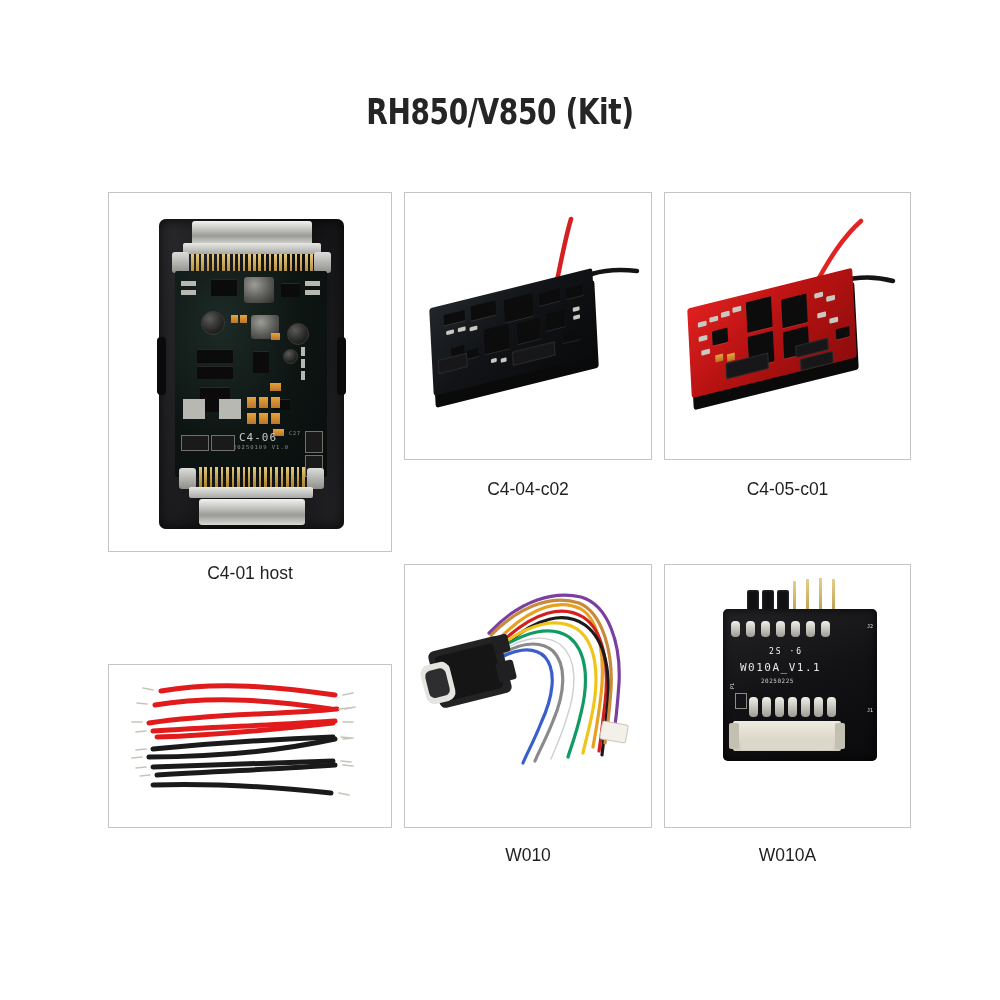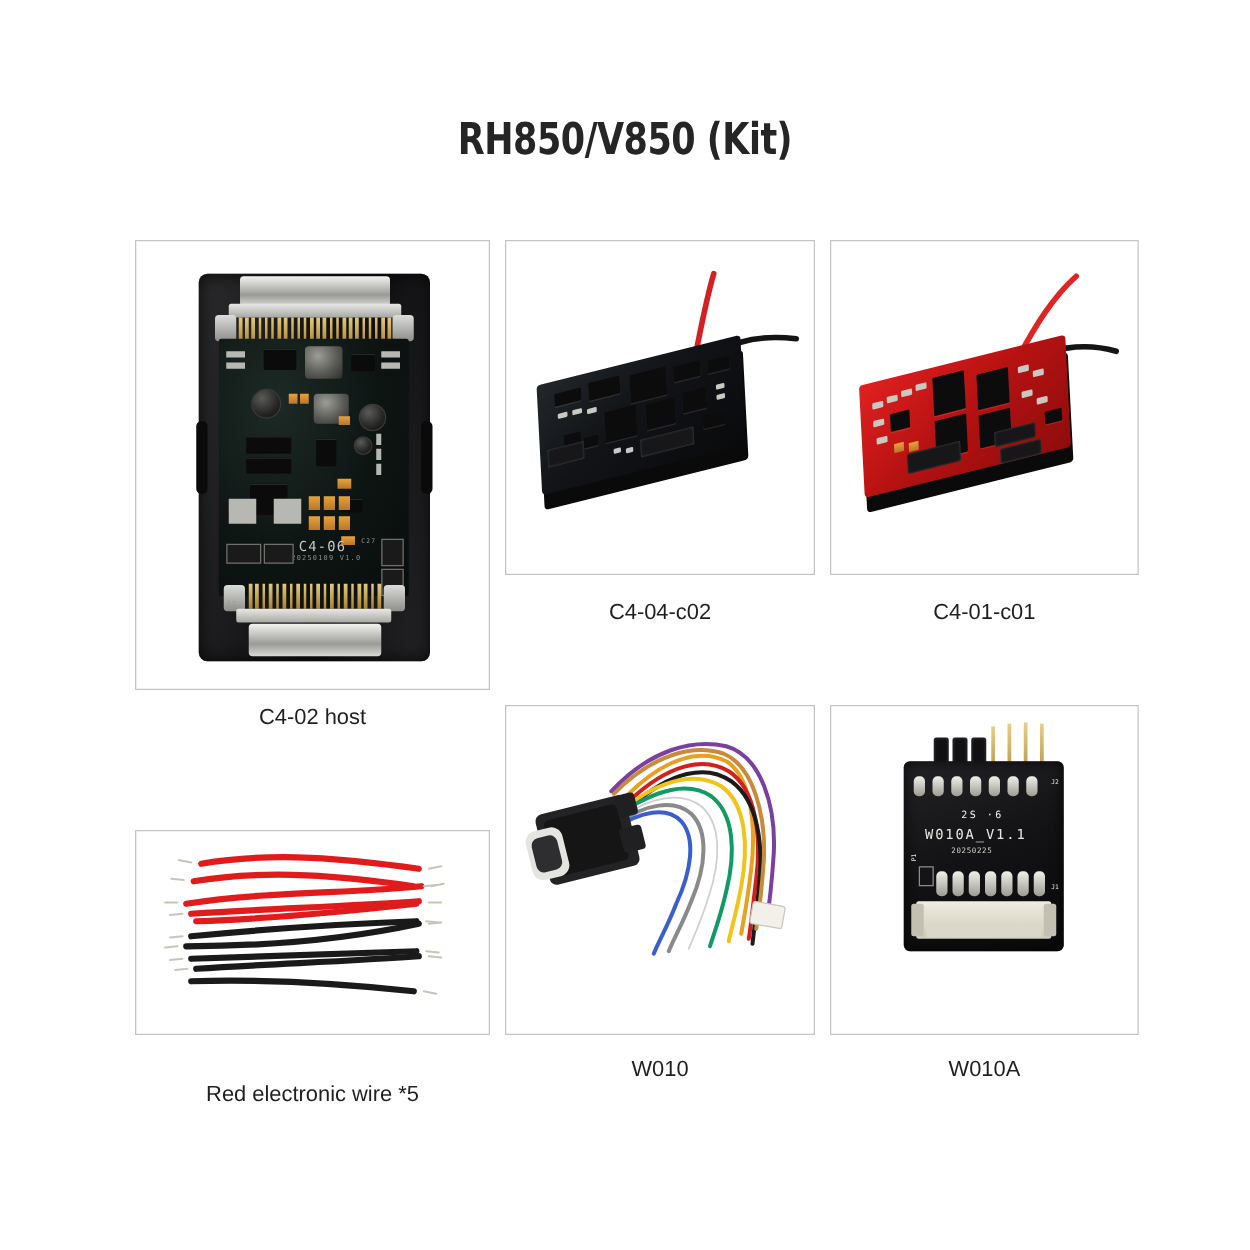--- a/index.html
+++ b/index.html
@@ -153,20 +153,21 @@
 
   
   .wirepanel-svg { position:absolute; left:0; top:0; }
 
   
   .wa-board {
     position:absolute; left:58px; top:44px; width:128px; height:152px;
     background: linear-gradient(160deg,#232326 0%,#121214 50%,#0a0a0c 100%);
     border-radius:5px;
     box-shadow: inset 0 0 10px rgba(0,0,0,.8);
+    padding-left: 26px;
   }
   .wa-hdr-blk {
     position:absolute; background:#111113; border-radius:2px;
     box-shadow: inset 0 0 3px rgba(255,255,255,.2);
   }
   .wa-pin {
     position:absolute; width:3px;
     background:linear-gradient(180deg,#e7cf8c,#b08f3c);
   }
   .wa-pad {
@@ -295,21 +296,21 @@
           <span></span>
       </div>
       <div class="screwpost sp-bl"></div>
       <div class="screwpost sp-br"></div>
       <div class="dsub-shell shell-bot"></div>
       <div class="dsub dsub-bot"></div>
       <div class="silk" style="left:22px; top:262px; font-size:5.5px; color:#9a9a96;">J2</div>
     </div>
   </div>
 </div>
-<div class="caption" id="cap-host">C4-02 host</div>
+<div class="caption" id="cap-host">C4-01 host</div>
 
 <div class="panel" id="panel-c02">
   <div class="art">
     <svg width="248" height="268" viewBox="0 0 248 268">
       <path d="M150 98 C 156 68, 160 46, 166 26" stroke="#d42020" stroke-width="4.5" fill="none" stroke-linecap="round"></path>
       <path d="M152 100 C 176 82, 196 74, 232 78" stroke="#141414" stroke-width="4.5" fill="none" stroke-linecap="round"></path>
     </svg>
     <div class="ab-under" style="left:26px; top:108px; width:168px; height:86px;"></div>
     <div class="ab-base ab-c02" style="left:24px; top:96px; width:168px; height:86px;">
       <div class="comp" style="left:14px; top:10px; width:22px; height:10px;"></div>
@@ -362,21 +363,21 @@
       <div class="comp-lt" style="left:144px;top:44px; width:9px; height:5px;"></div>
       <div class="smd-gold" style="left:26px; top:52px; width:8px; height:7px;"></div>
       <div class="smd-gold" style="left:38px; top:54px; width:8px; height:7px;"></div>
       <div class="hdr" style="left:36px; top:62px; width:44px; height:16px;"></div>
       <div class="hdr" style="left:108px;top:62px; width:34px; height:12px;"></div>
       <div class="hdr" style="left:112px;top:76px; width:34px; height:12px;"></div>
       <div class="comp" style="left:150px;top:56px; width:14px; height:10px;"></div>
     </div>
   </div>
 </div>
-<div class="caption" id="cap-c01">C4-01-c01</div>
+<div class="caption" id="cap-c01">C4-05-c01</div>
 
 <div class="panel" id="panel-wires">
   <div class="art">
     <svg class="wirepanel-svg" width="284" height="164" viewBox="0 0 284 164">
       <g stroke-linecap="round" fill="none">
         <path d="M52 26 C 110 16, 170 22, 226 30" stroke="#e11b1b" stroke-width="5"></path>
         <path d="M46 40 C 106 30, 168 36, 222 44" stroke="#e11b1b" stroke-width="5"></path>
         <path d="M40 58 C 104 48, 170 50, 228 44" stroke="#e11b1b" stroke-width="5"></path>
         <path d="M44 66 C 108 62, 168 60, 226 56" stroke="#e11b1b" stroke-width="5"></path>
         <path d="M48 72 C 112 70, 170 64, 224 58" stroke="#e11b1b" stroke-width="5"></path>
@@ -402,21 +403,20 @@
             <path d="M234 74 l10 -1"></path>
           <path d="M232 96 l10 1"></path>
             <path d="M234 100 l10 1"></path>
           <path d="M230 128 l10 2"></path>
         </g>
       </g>
     </svg>
   </div>
 </div>
 <div class="caption" id="cap-wires">
-  <div>Red electronic wire *5</div>
 </div>
 
 <div class="panel" id="panel-w010">
   <div class="art">
     <svg width="248" height="264" viewBox="0 0 248 264">
       <g fill="none" stroke-width="3.2" stroke-linecap="round">
         <path d="M96 72 C 128 40, 156 34, 176 44 C 196 56, 200 96, 196 130 C 193 156, 190 170, 188 182" stroke="#e8a020"></path>
         <path d="M98 76 C 130 46, 158 40, 178 52 C 200 66, 204 104, 200 138 C 197 162, 196 174, 194 186" stroke="#d41f1f"></path>
         <path d="M100 80 C 132 52, 160 46, 180 60 C 202 76, 206 112, 202 146 C 200 168, 198 180, 197 190" stroke="#1b1b1b"></path>
         <path d="M94 82 C 124 58, 152 52, 172 64 C 192 78, 194 112, 188 144 C 184 166, 180 178, 178 188" stroke="#f0c419"></path>

